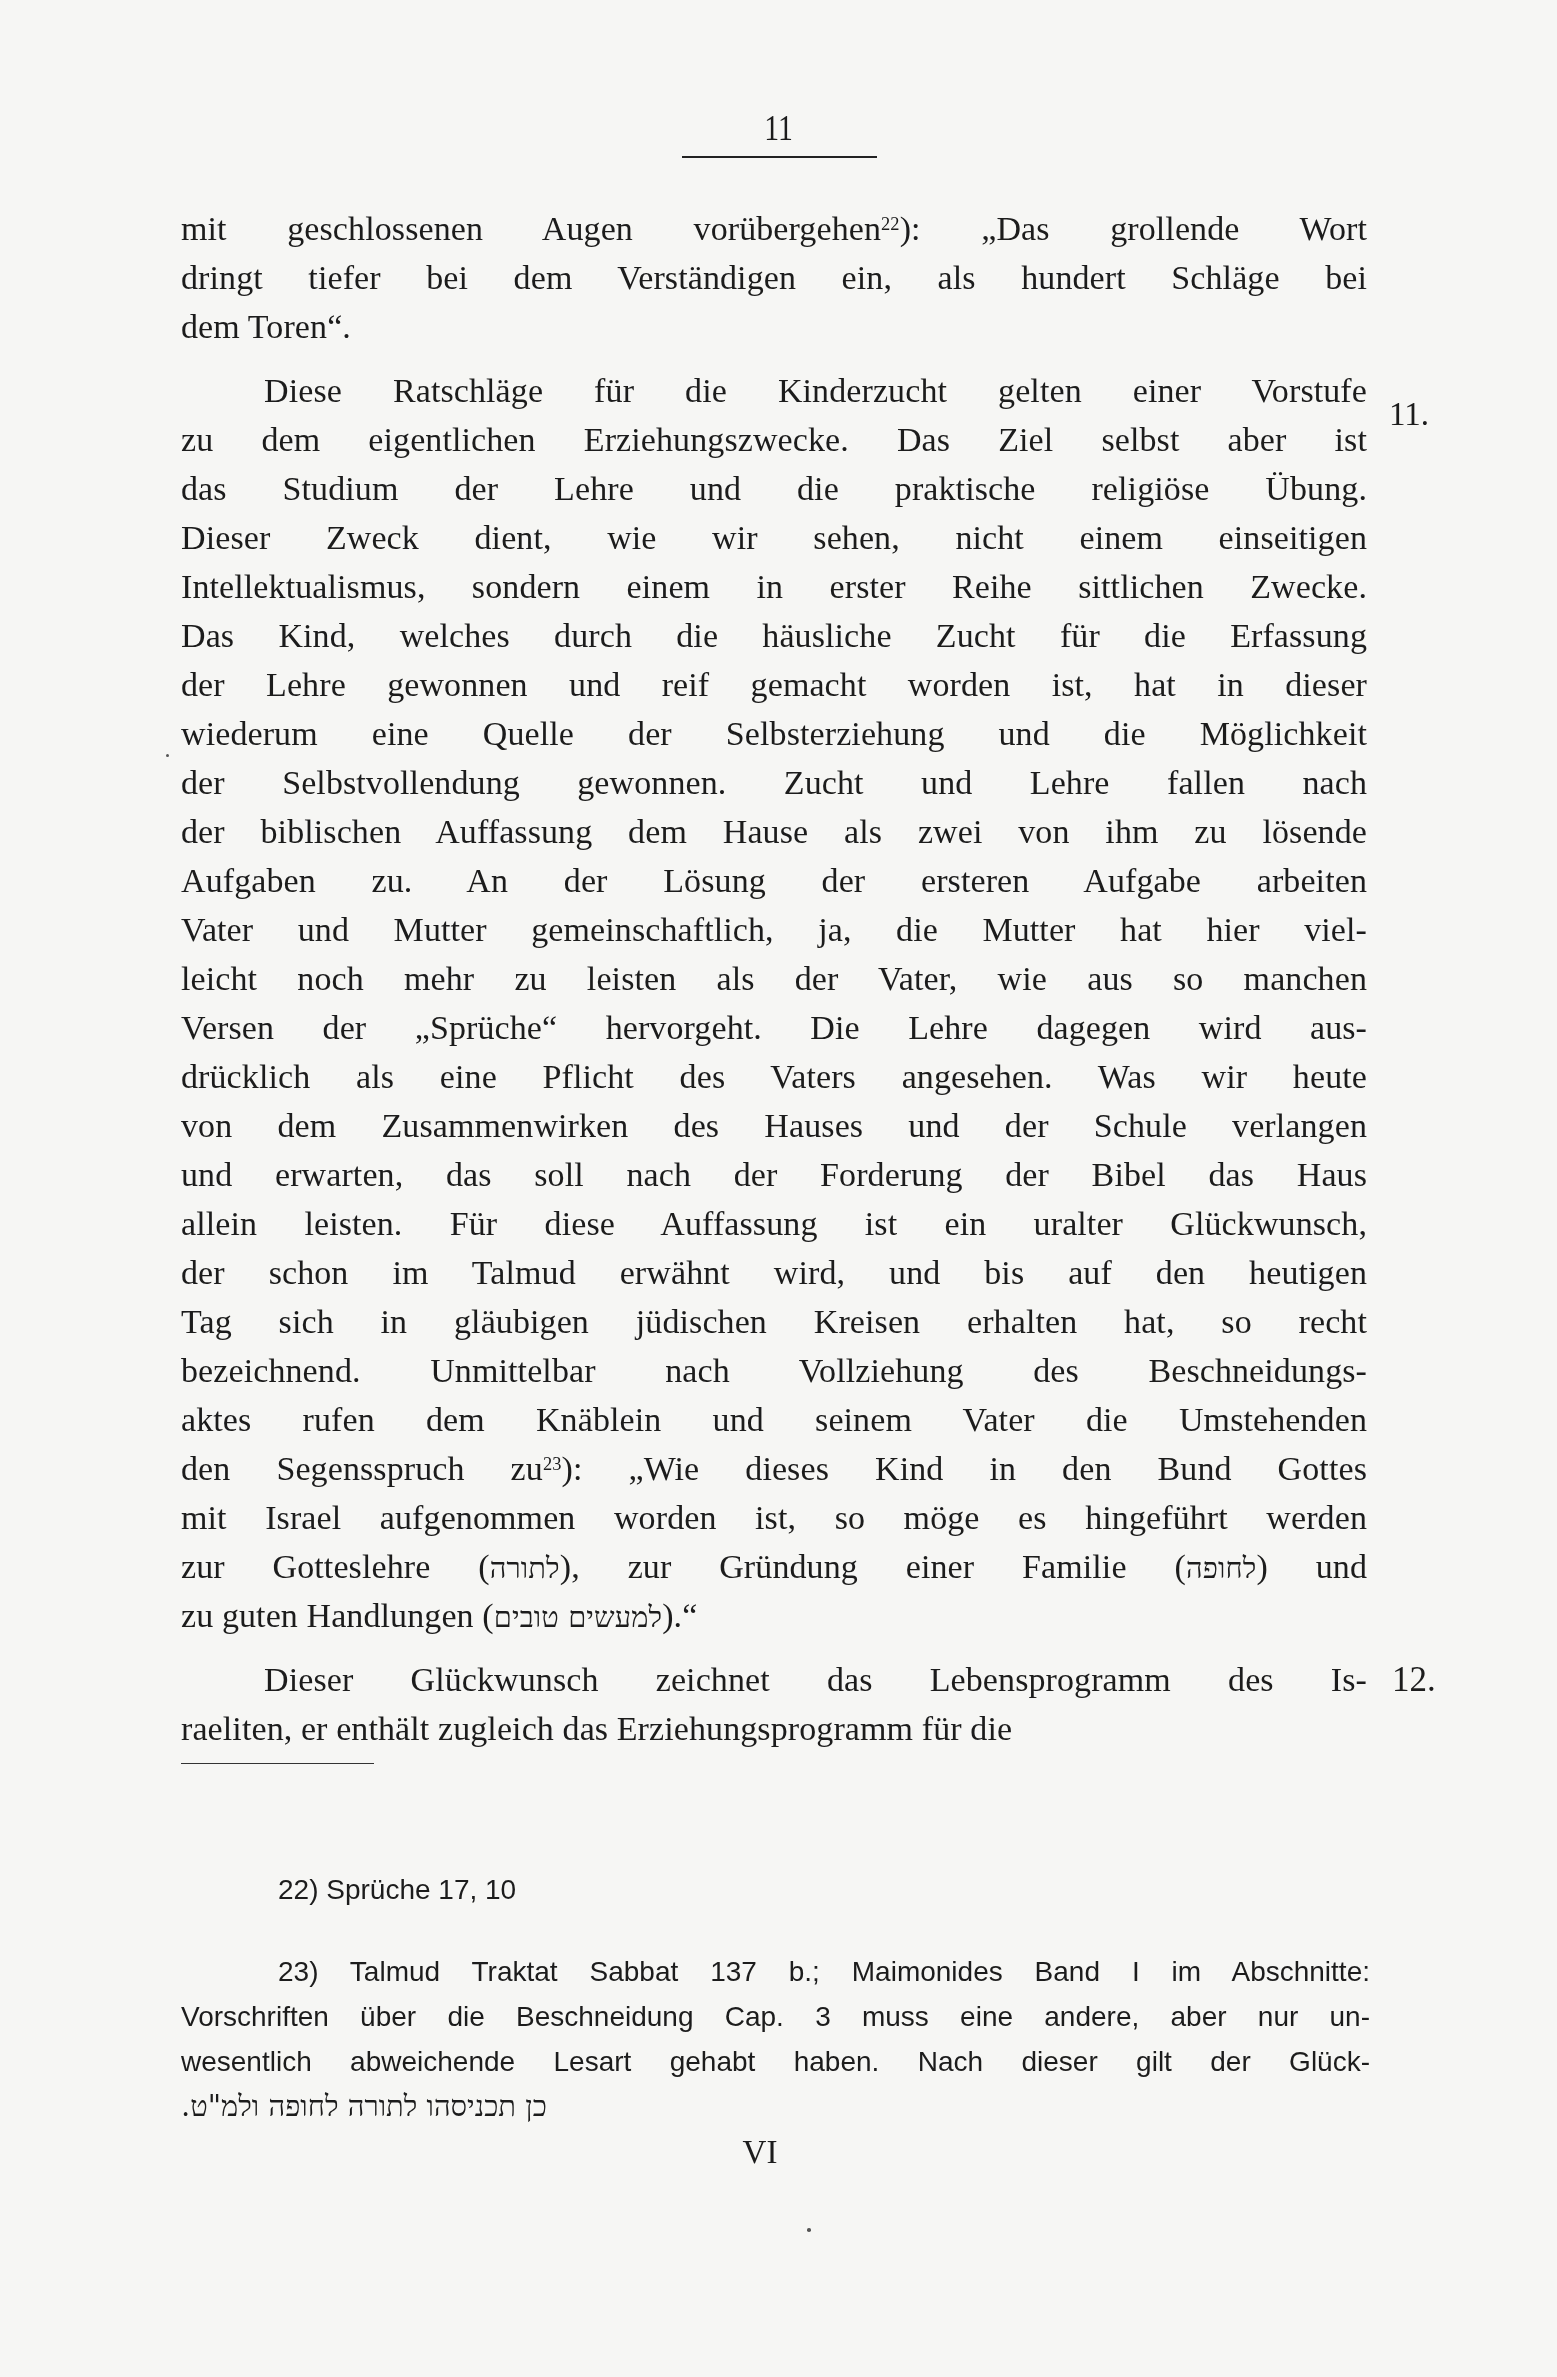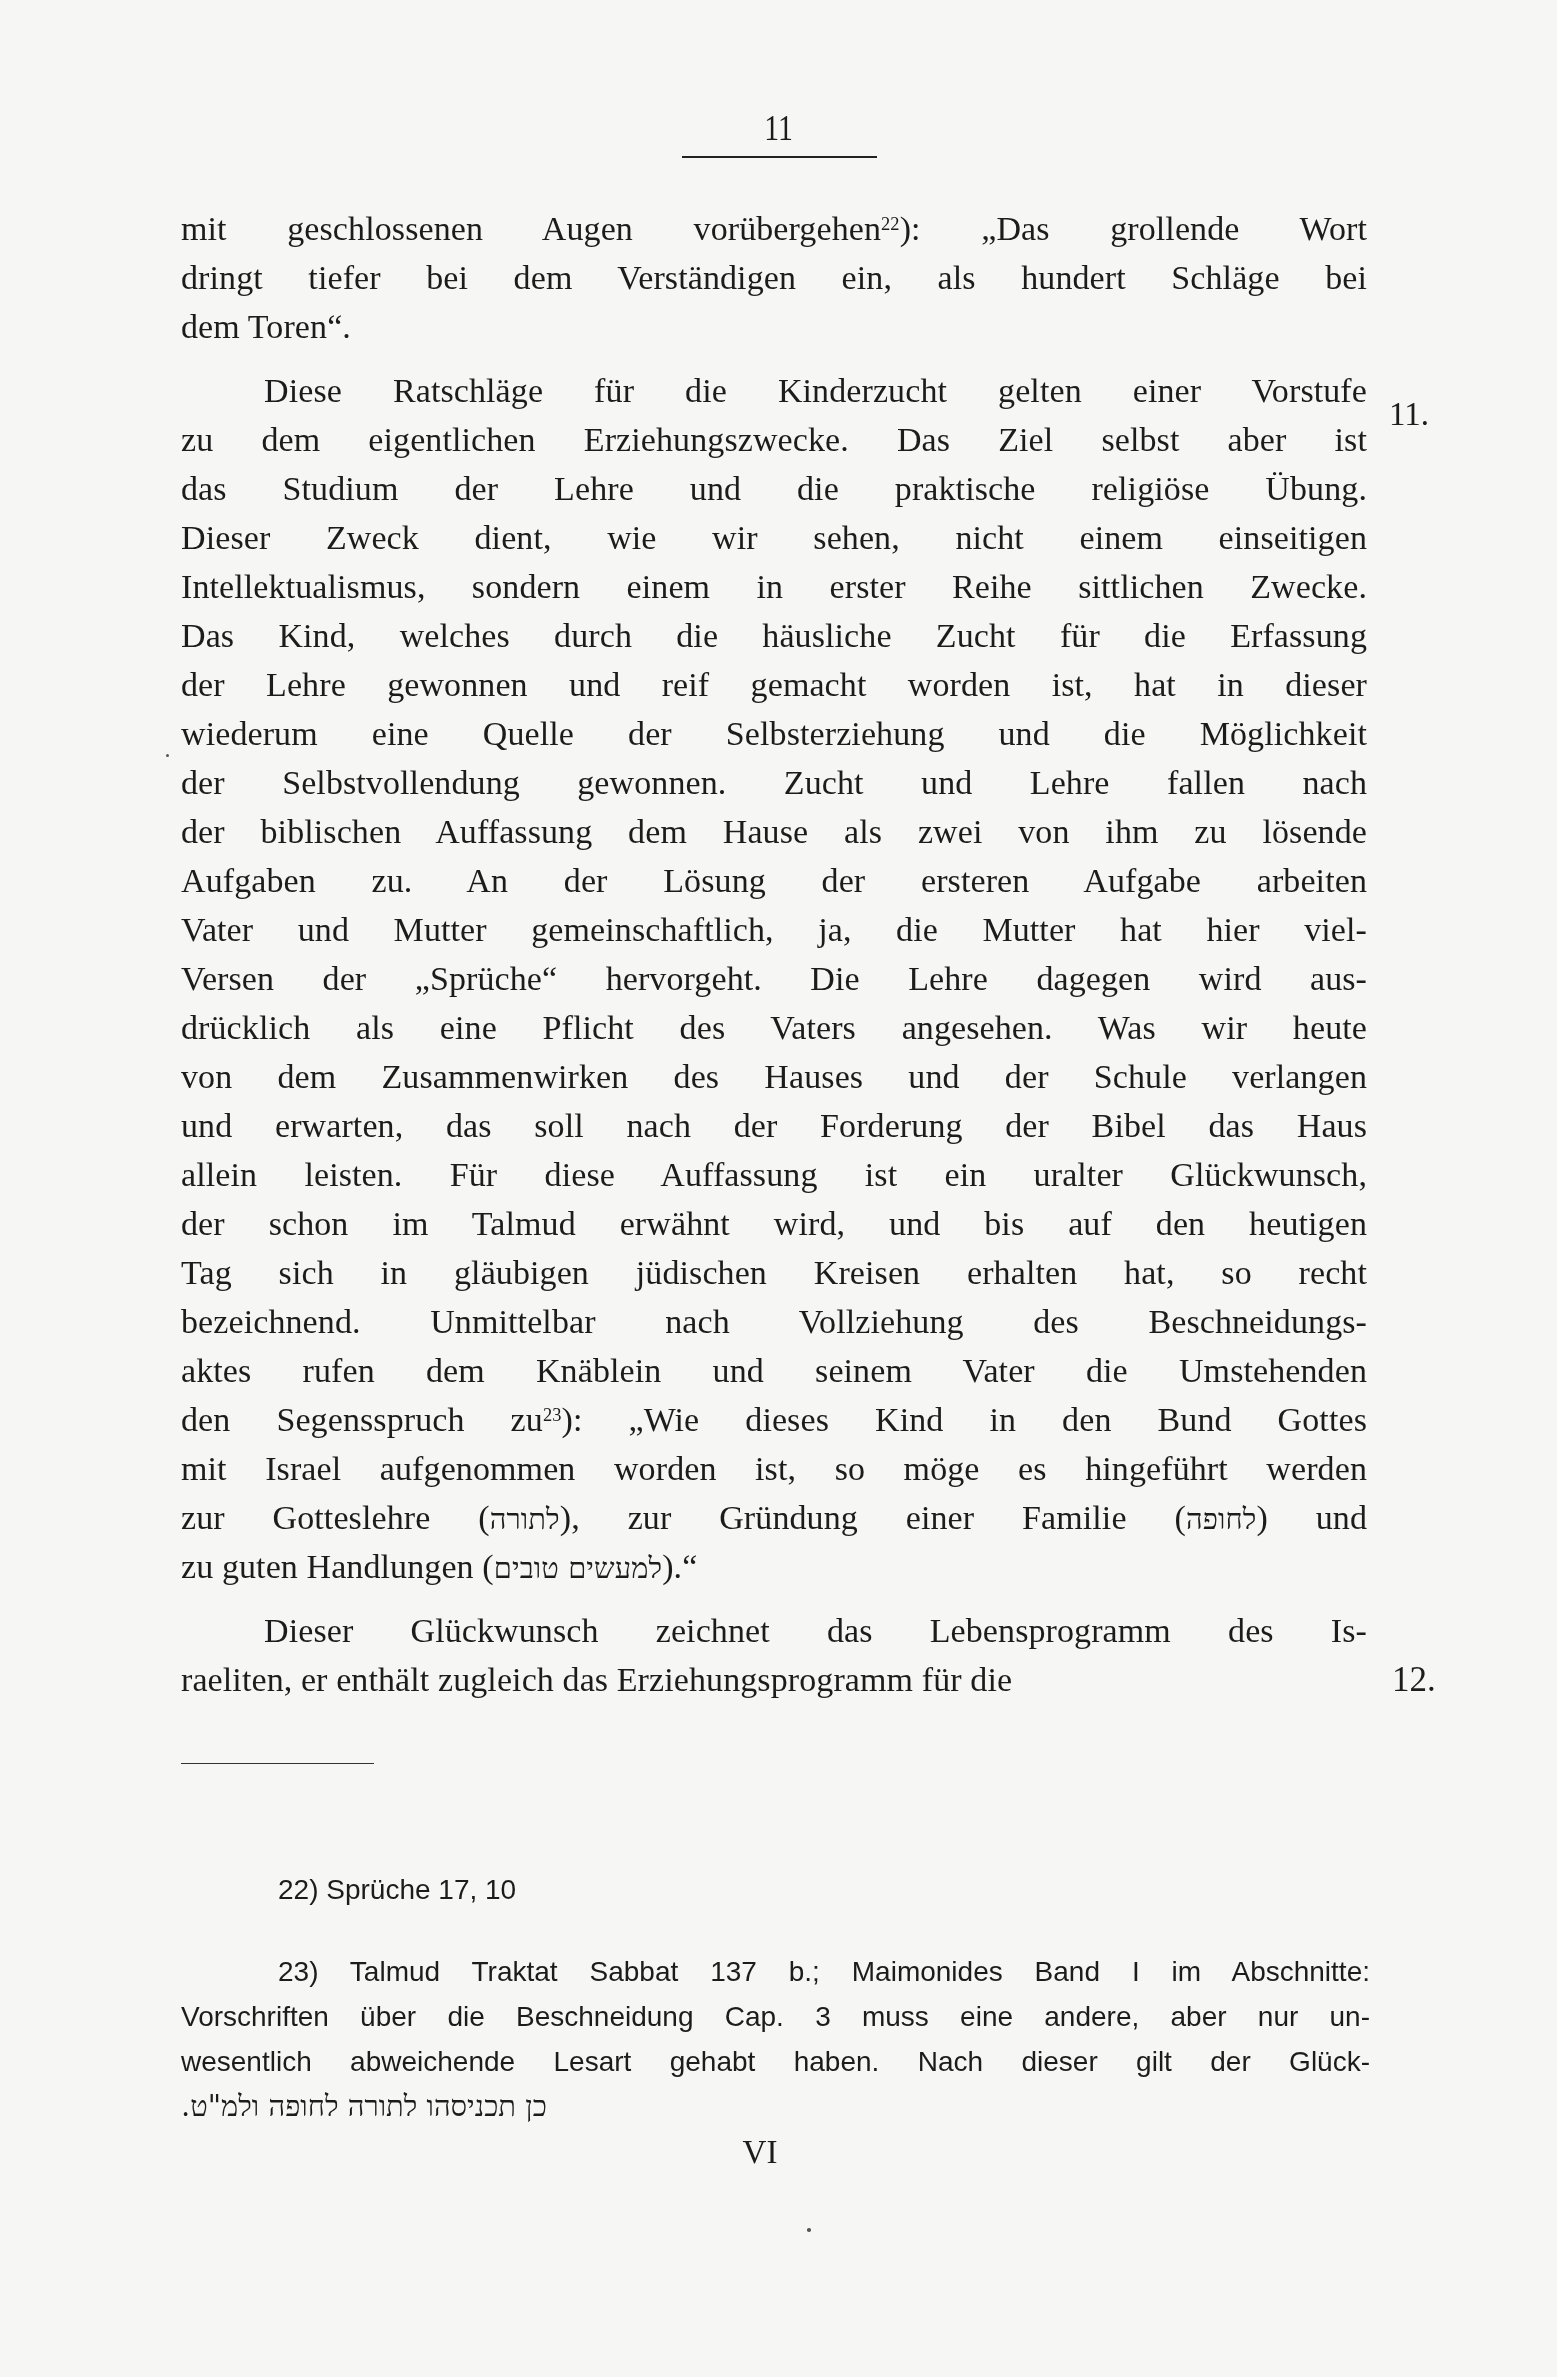--- a/index.html
+++ b/index.html
@@ -65,20 +65,21 @@
     <span class="line"><span>das Studium der Lehre und die praktische religiöse Übung.</span></span>
     <span class="line"><span>Dieser Zweck dient, wie wir sehen, nicht einem einseitigen</span></span>
     <span class="line"><span>Intellektualismus, sondern einem in erster Reihe sittlichen Zwecke.</span></span>
     <span class="line"><span>Das Kind, welches durch die häusliche Zucht für die Erfassung</span></span>
     <span class="line"><span>der Lehre gewonnen und reif gemacht worden ist, hat in dieser</span></span>
     <span class="line"><span>wiederum eine Quelle der Selbsterziehung und die Möglichkeit</span></span>
     <span class="line"><span>der Selbstvollendung gewonnen. Zucht und Lehre fallen nach</span></span>
     <span class="line"><span>der biblischen Auffassung dem Hause als zwei von ihm zu lösende</span></span>
     <span class="line"><span>Aufgaben zu. An der Lösung der ersteren Aufgabe arbeiten</span></span>
     <span class="line"><span>Vater und Mutter gemeinschaftlich, ja, die Mutter hat hier viel-</span></span>
+    <span class="line"><span>leicht noch mehr zu leisten als der Vater, wie aus so manchen</span></span>
     <span class="line"><span>Versen der „Sprüche“ hervorgeht. Die Lehre dagegen wird aus-</span></span>
     <span class="line"><span>drücklich als eine Pflicht des Vaters angesehen. Was wir heute</span></span>
     <span class="line"><span>von dem Zusammenwirken des Hauses und der Schule verlangen</span></span>
     <span class="line"><span>und erwarten, das soll nach der Forderung der Bibel das Haus</span></span>
     <span class="line"><span>allein leisten. Für diese Auffassung ist ein uralter Glückwunsch,</span></span>
     <span class="line"><span>der schon im Talmud erwähnt wird, und bis auf den heutigen</span></span>
     <span class="line"><span>Tag sich in gläubigen jüdischen Kreisen erhalten hat, so recht</span></span>
     <span class="line"><span>bezeichnend. Unmittelbar nach Vollziehung des Beschneidungs-</span></span>
     <span class="line"><span>aktes rufen dem Knäblein und seinem Vater die Umstehenden</span></span>
     <span class="line"><span>den Segensspruch zu</span><sup>23</sup><span>): „Wie dieses Kind in den Bund Gottes</span></span>

